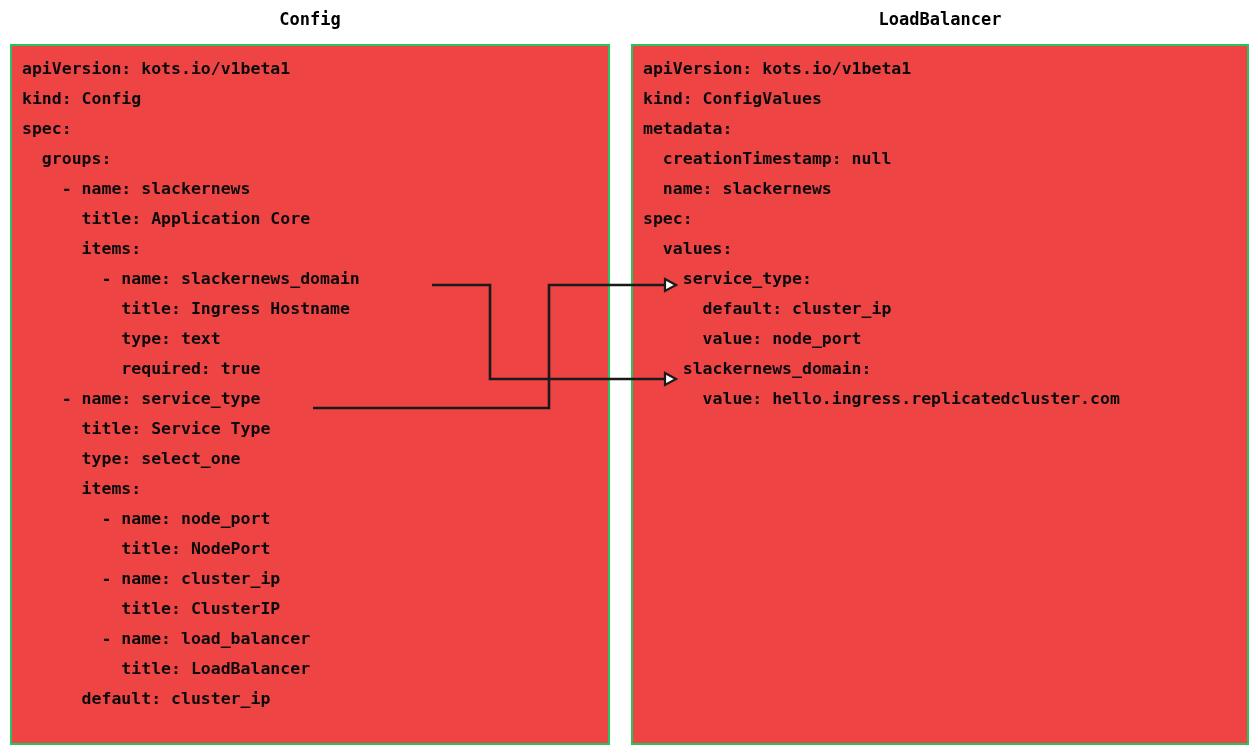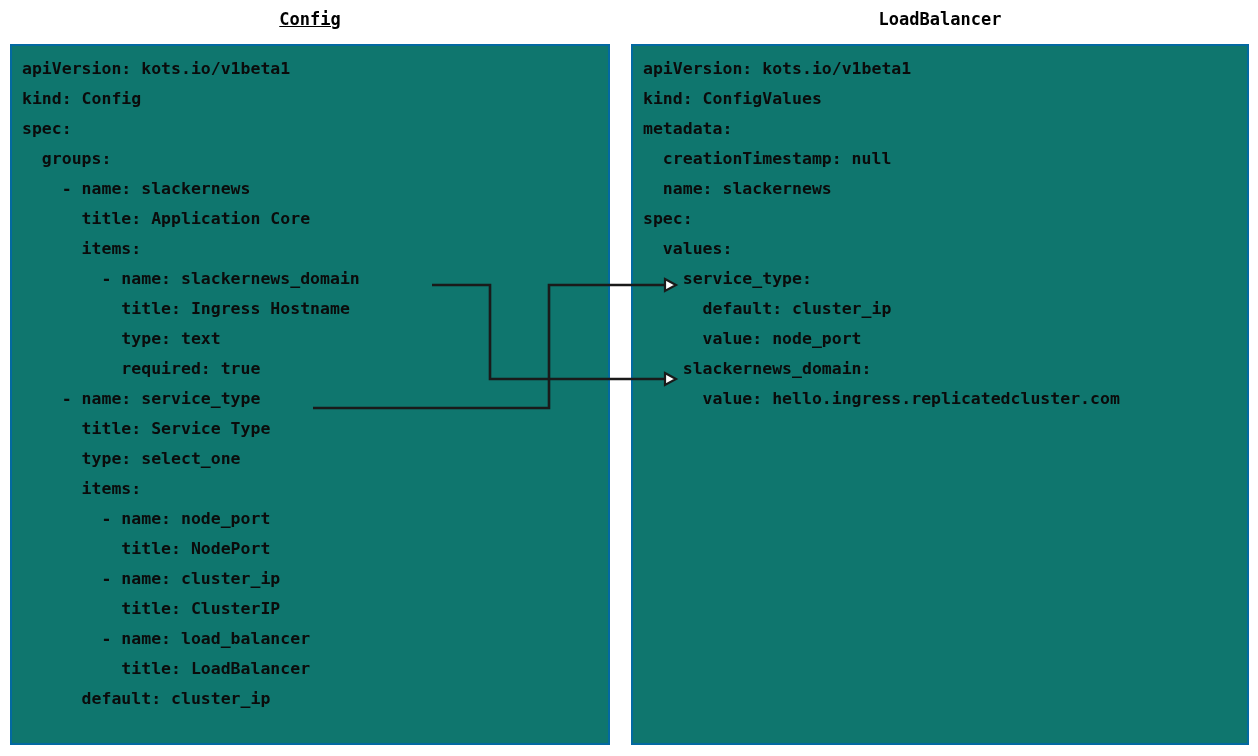--- a/index.html
+++ b/index.html
@@ -26,28 +26,28 @@
   .panel-title {
     position: absolute;
     font-family: "DejaVu Sans Mono", "Liberation Mono", monospace;
     font-weight: bold;
     font-size: 17px;
     color: #000000;
     text-align: center;
     letter-spacing: 0px;
     white-space: nowrap;
   }
-  #title-config  { left: 10px;  top: 9px;  width: 600px; text-decoration: underline; }
+  #title-config  { left: 10px;  top: 9px;  width: 600px; }
   #title-values  { left: 631px; top: 9px;  width: 618px; }
 
   
   .panel {
     position: absolute;
-    background: #0f766e;
-    border: 2px solid #0369a1;
+    background: #ef4444;
+    border: 2px solid #22c55e;
     box-sizing: border-box;
     overflow: hidden;
   }
   #panel-config {
     left: 10px;
     top: 44px;
     width: 600px;
     height: 701px;
   }
   #panel-values {

